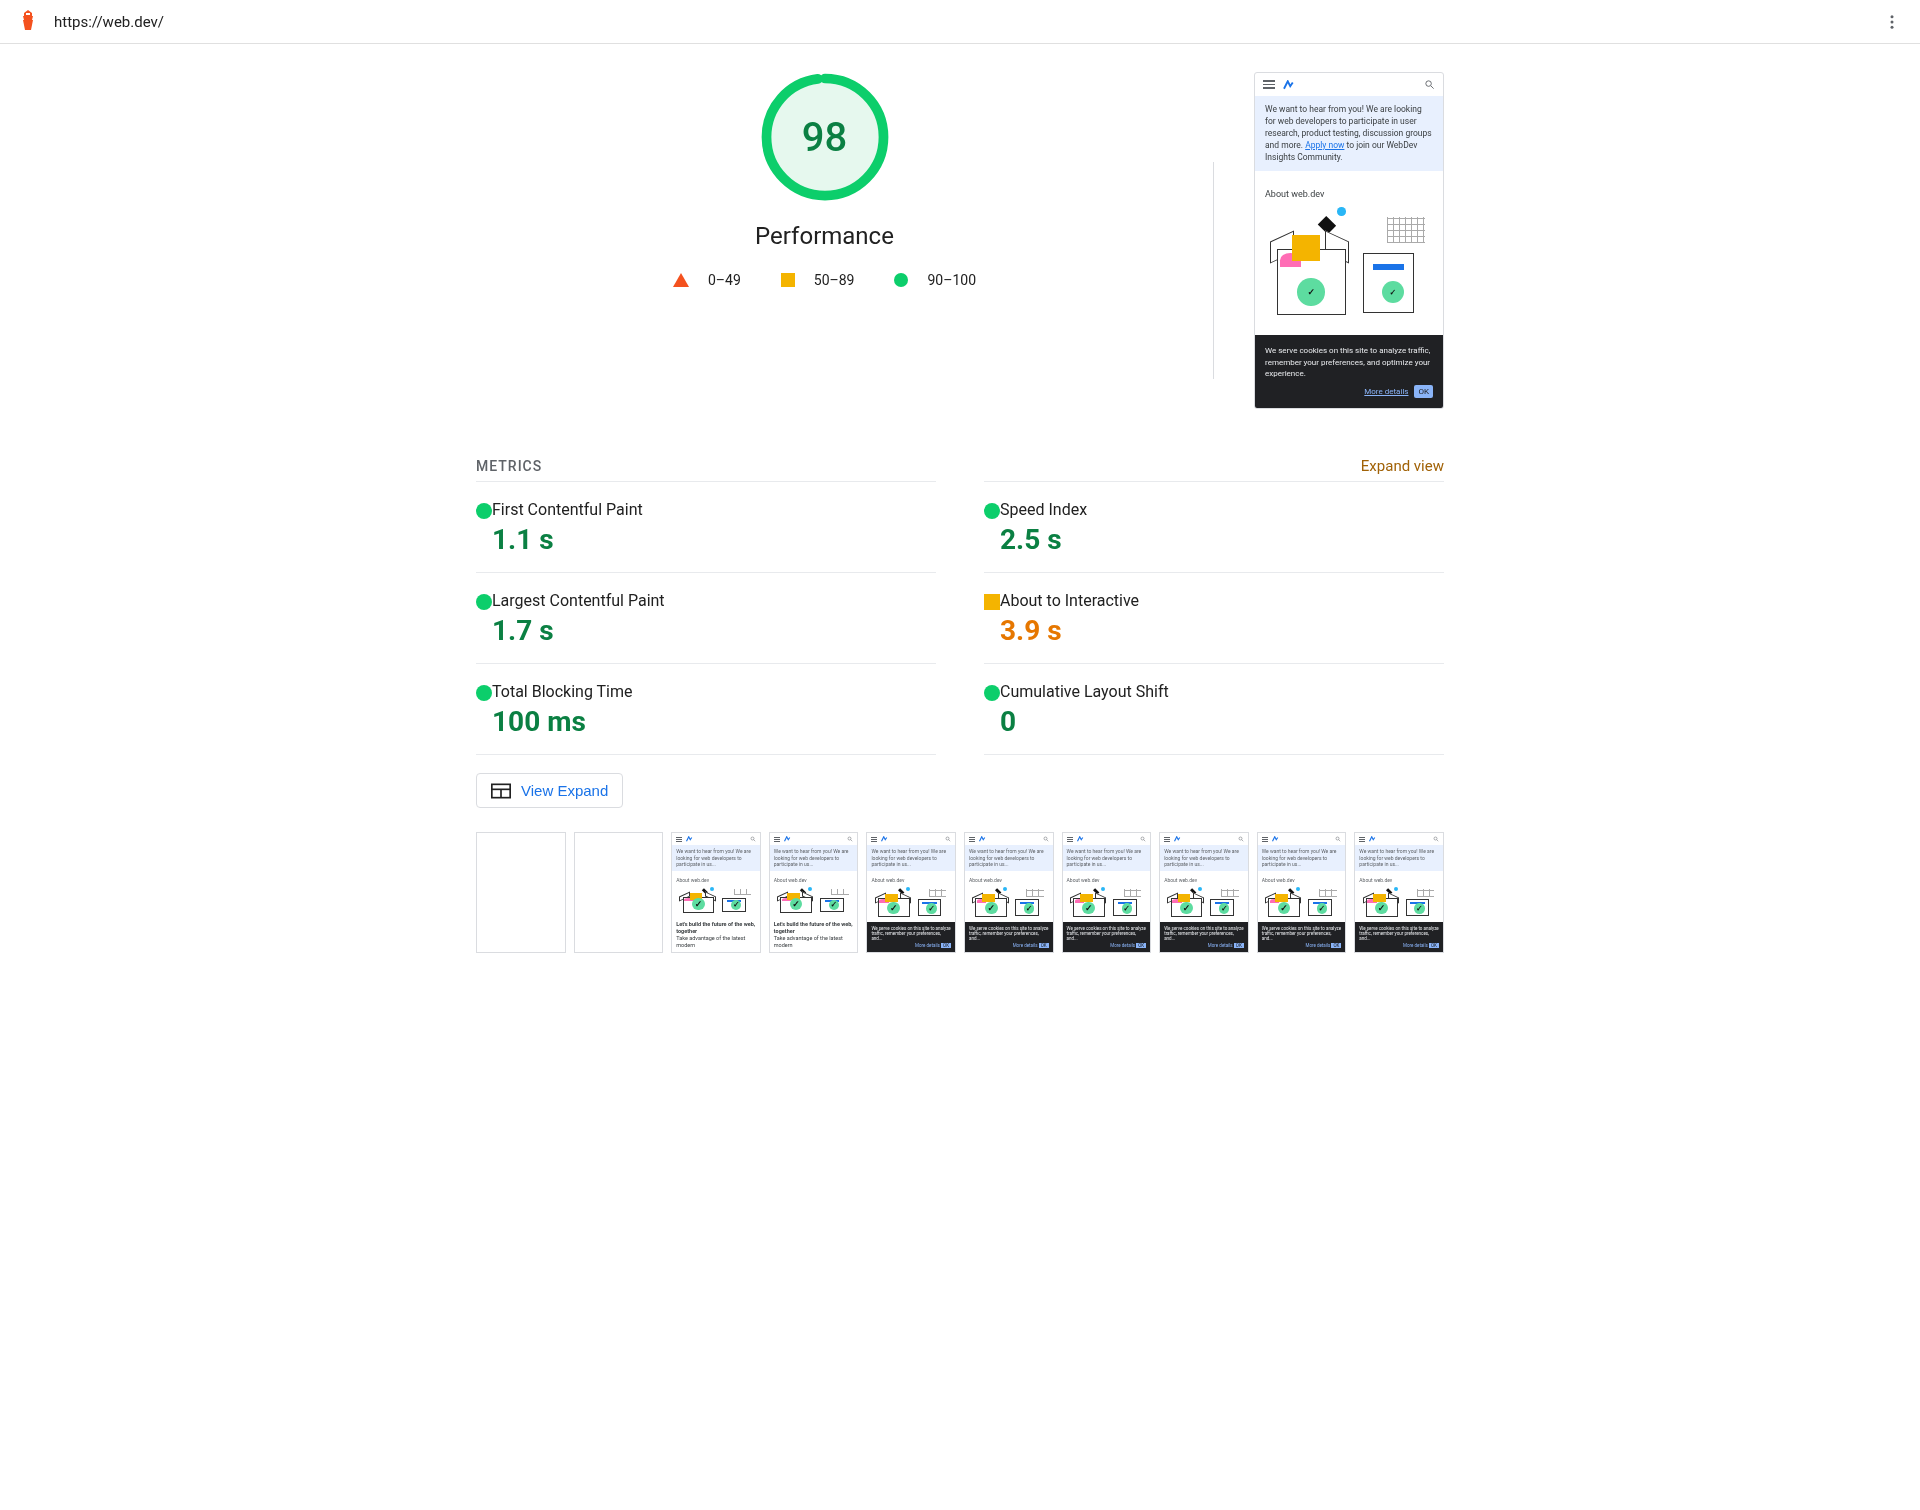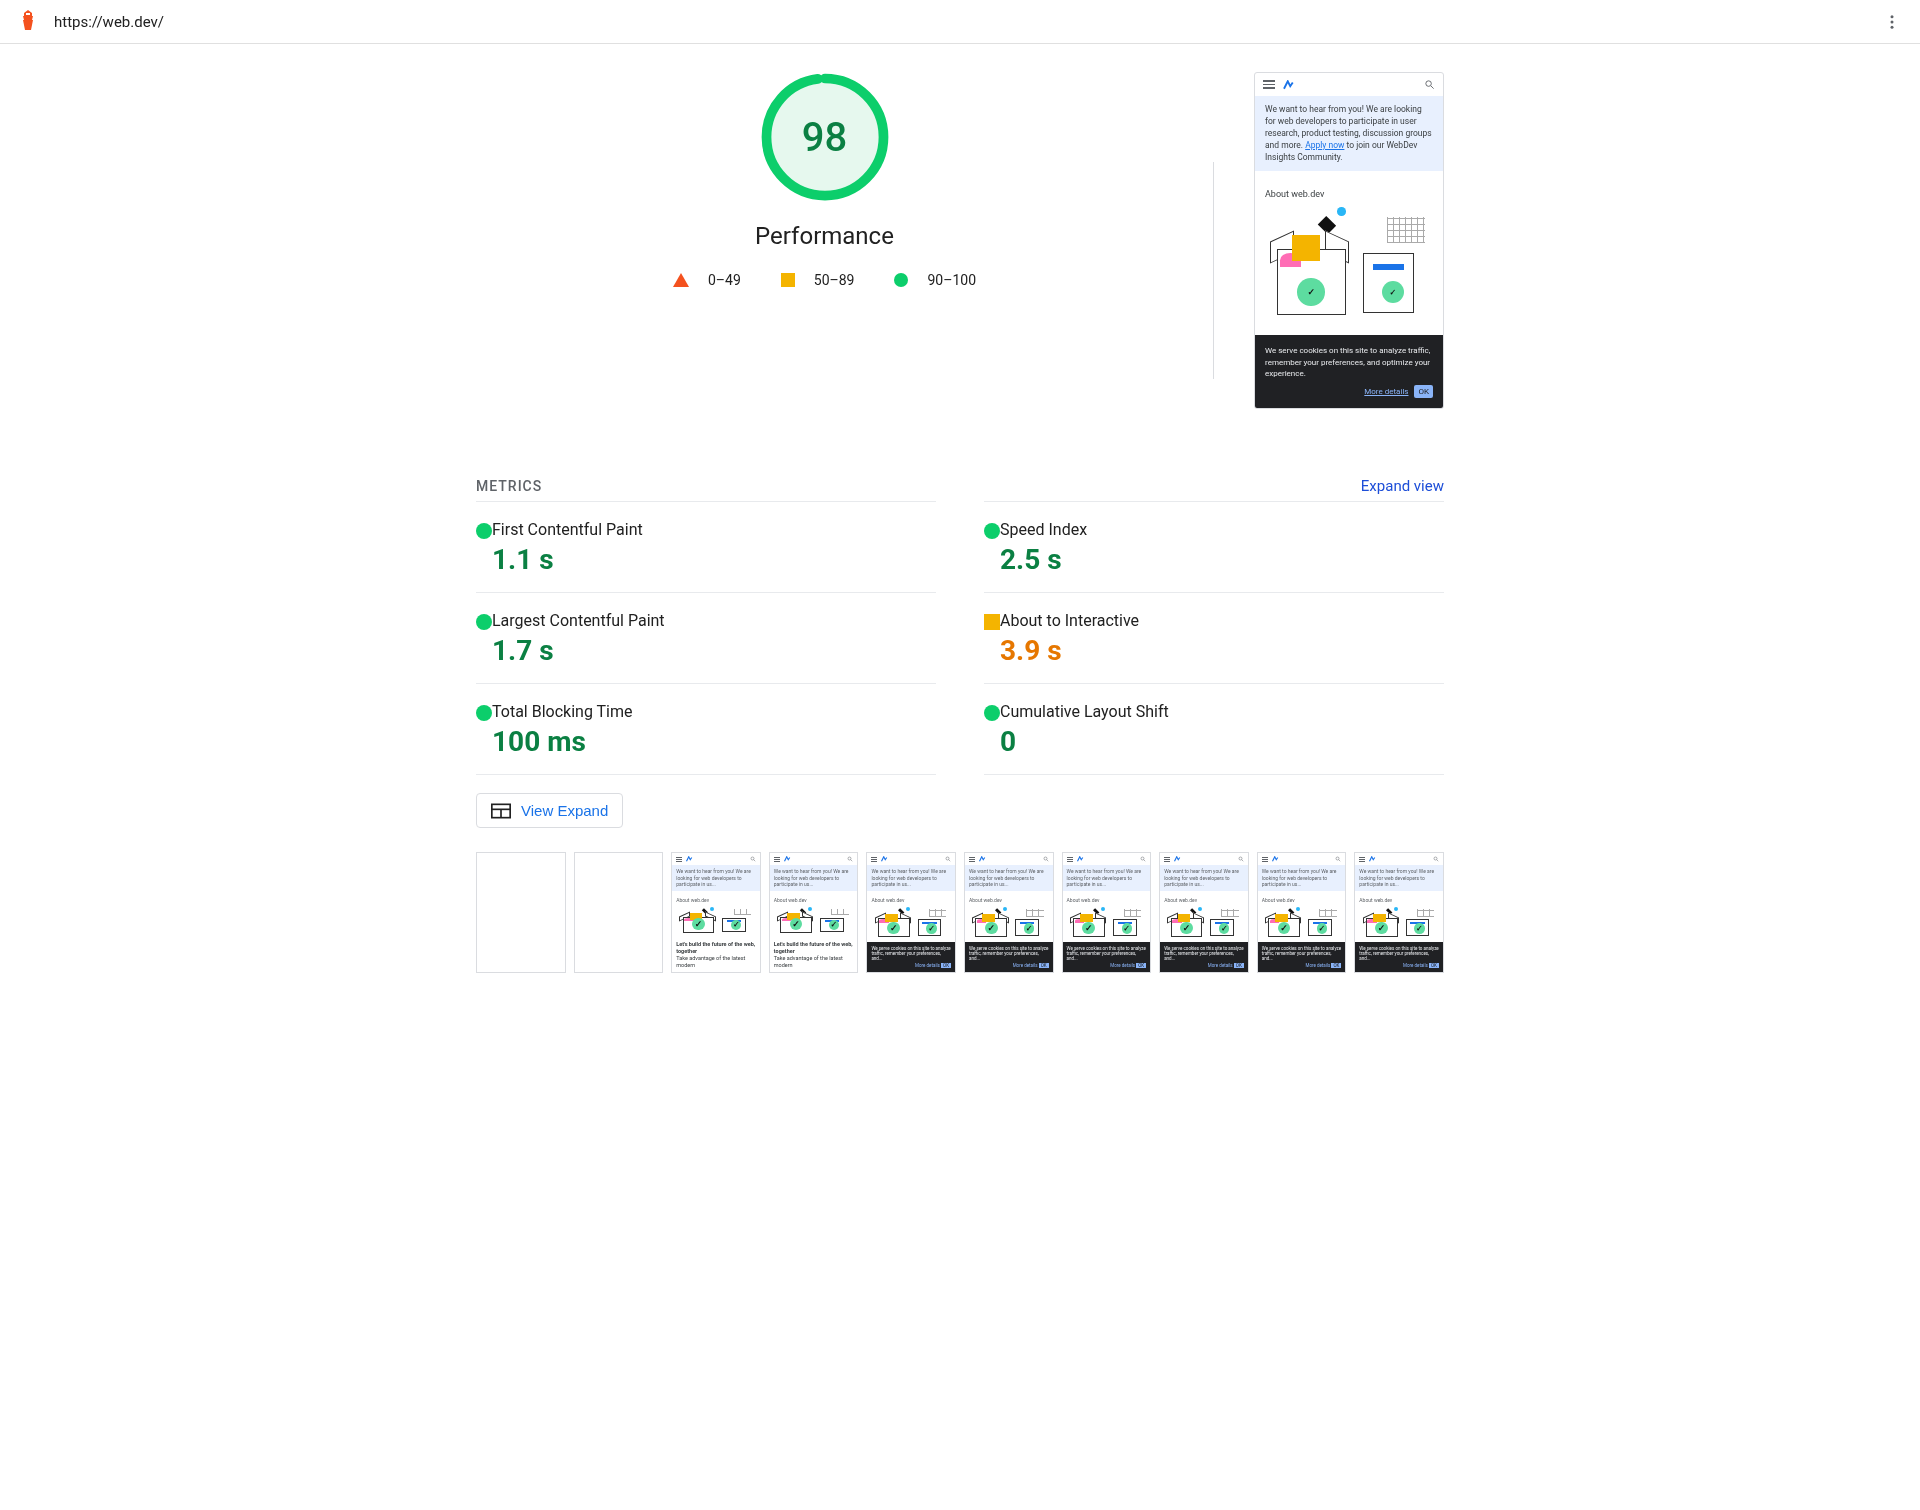--- a/index.html
+++ b/index.html
@@ -66,24 +66,24 @@
     .pv-banner{background:#e8f0fe;padding:8px 10px;color:#3c4043;line-height:1.4;font-size:8.5px;}
     .pv-banner a{color:#1a73e8;text-decoration:underline;}
     .pv-about{padding:18px 10px 8px;color:#3c4043;font-size:9px;}
     .pv-illus{height:120px;position:relative;background:#fff;margin:0 8px 8px;}
     .pv-cookie{background:#202124;color:#e8eaed;padding:10px;font-size:8px;line-height:1.4;}
     .pv-cookie-row{display:flex;justify-content:flex-end;align-items:center;gap:6px;margin-top:6px;}
     .pv-ok{background:#8ab4f8;color:#202124;padding:1px 4px;border-radius:2px;font-size:8px;}
     .pv-more{color:#8ab4f8;text-decoration:underline;}
     .metrics-head {
       display:flex; justify-content:space-between; align-items:center;
-      margin-top: 68px; padding-bottom:6px;text-align:right;
+      margin-top: 48px; padding-bottom:6px;text-align:right;
     }
     .metrics-label { letter-spacing: 1px; font-size: 14px; color:#5f6368; font-weight:500;}
-    .expand { color:#1d4ed8; font-size:15px; cursor:pointer;}
+    .expand { color:#a16207; font-size:15px; cursor:pointer;}
     .metrics-grid {
       display:grid; grid-template-columns: 1fr 1fr; gap: 0 48px;
     }
     .metric {
       display:flex; align-items:flex-start; 
       padding: 18px 0 16px; border-top:1px solid #e8eaed;
     }
     .metric-ind { width:16px;height:16px;border-radius:50%;margin-top:3px;flex-shrink:0;}
     .ind-green{background:#0cce6b;}
     .ind-orange{background:#f4b400;width:16px;height:16px;border-radius:0;}

